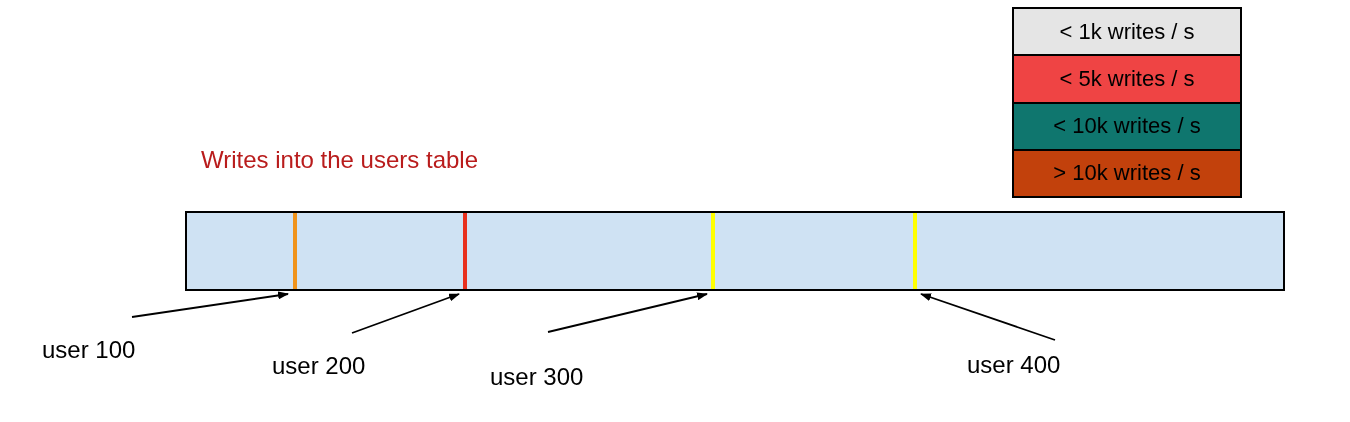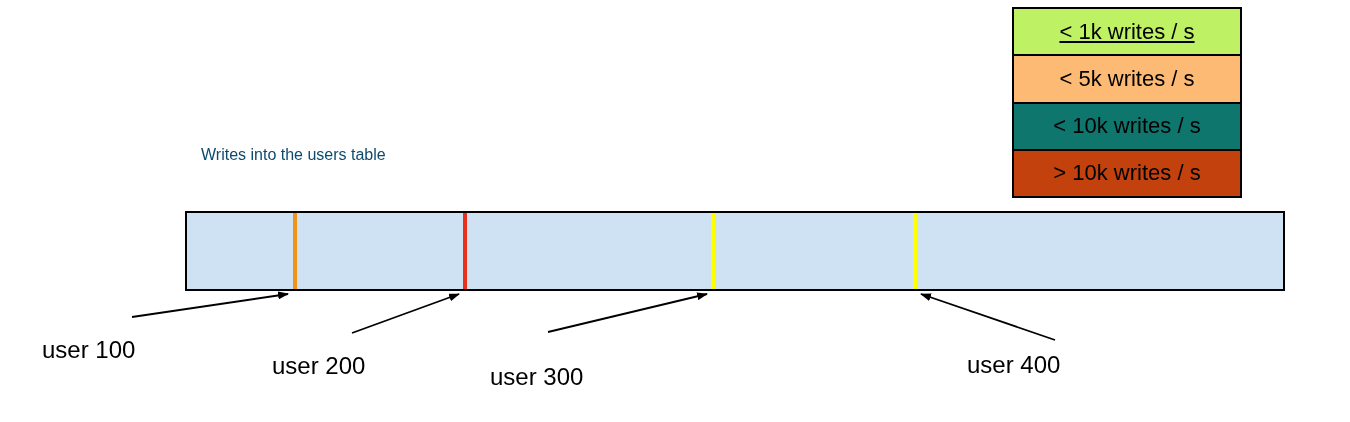--- a/index.html
+++ b/index.html
@@ -12,22 +12,22 @@
     position: relative;
     width: 1350px;
     height: 422px;
     background: #ffffff;
     overflow: hidden;
   }
   .diagram-title {
     position: absolute;
     left: 201px;
     top: 146px;
-    font-size: 16px;
-    color: #0c4a6e;
+    font-size: 24px;
+    color: #b91c1c;
     white-space: nowrap;
   }
   
   .legend {
     position: absolute;
     left: 1012px;
     top: 7px;
     width: 230px;
     height: 191px;
     border: 2px solid #000000;
@@ -88,22 +88,22 @@
   .user-label-4 { left: 967px; top: 351px; }
 </style>
 </head>
 <body>
 
 <div class="canvas">
 
   <div class="diagram-title">Writes into the users table</div>
 
   <div class="legend">
-    <div class="legend-row" style="background-color: #bef264; text-decoration: underline;">&lt; 1k writes / s</div>
-    <div class="legend-row" style="background-color: #fdba74;">&lt; 5k writes / s</div>
+    <div class="legend-row" style="background-color: #e5e5e5;">&lt; 1k writes / s</div>
+    <div class="legend-row" style="background-color: #ef4444;">&lt; 5k writes / s</div>
     <div class="legend-row" style="background-color: #0f766e;">&lt; 10k writes / s</div>
     <div class="legend-row" style="background-color: #c2410c;">&gt; 10k writes / s</div>
   </div>
 
   <div class="band" style="background-color: rgb(207, 226, 243);">
     <div class="marker marker-1" style="background-color: rgb(240, 147, 27);"></div>
     <div class="marker marker-2" style="background-color: rgb(232, 48, 29);"></div>
     <div class="marker marker-3" style="background-color: rgb(255, 255, 0);"></div>
     <div class="marker marker-4" style="background-color: rgb(255, 255, 0);"></div>
   </div>

